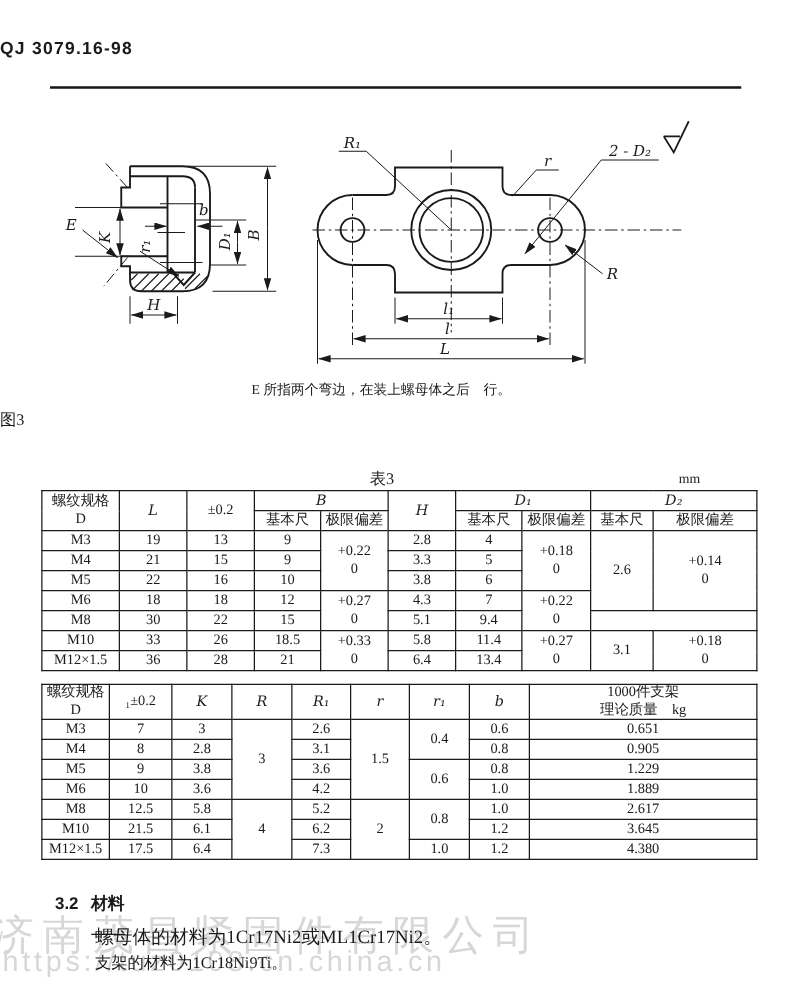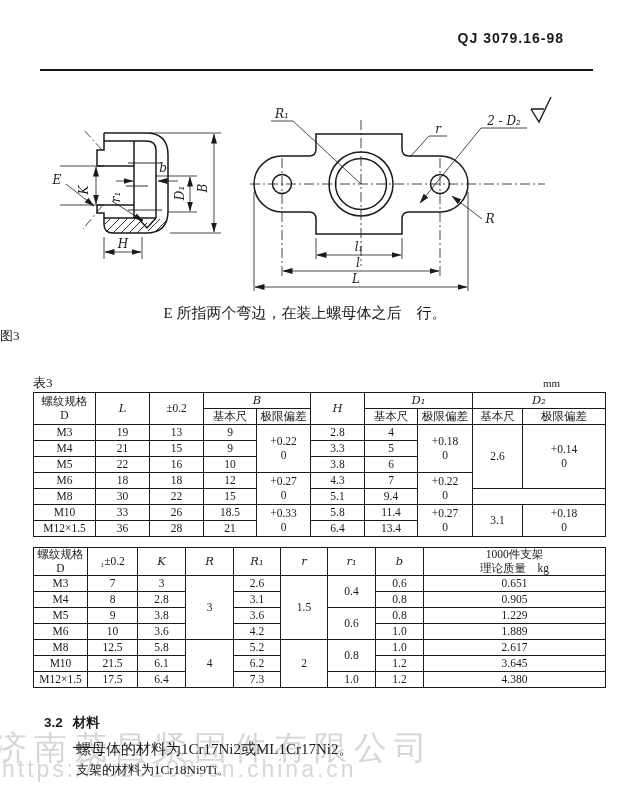--- a/index.html
+++ b/index.html
@@ -1,27 +1,27 @@
 <!DOCTYPE html>
 <html><head>
 <meta charset="utf-8">
 <style>
   html,body{margin:0;padding:0;}
   body{width:633px;height:798px;position:relative;background:#ffffff;
        font-family:"Liberation Serif","DejaVu Serif",serif;color:#1a1a1a;overflow:hidden;}
   .abs{position:absolute;}
   
-  #std-no{top:30px;left:0;width:564px;text-align:right;
+  #std-no{top:30px;left:0;width:564px;text-align:left;
           font:bold 14px "Liberation Sans","DejaVu Sans",sans-serif;letter-spacing:1px;}
   #rule{top:69px;left:40px;width:553px;height:2px;background:#161616;}
   
-  #cap-note{top:304px;left:0;width:610px;text-align:center;font-size:15px;}
+  #cap-note{top:304px;left:0;width:610px;text-align:center;font-size:11px;}
   #cap-fig{top:327px;left:0;width:610px;font-size:13px;}
   
-  #t1-title{top:374px;left:33px;width:545px;font-size:13px;}
+  #t1-title{top:374px;left:33px;width:545px;text-align:center;font-size:13px;}
   #t1-unit{top:377px;left:543px;font-size:11px;}
   table.spec{border-collapse:collapse;table-layout:fixed;border:1.8px solid #1a1a1a;
              font-family:"Liberation Serif","DejaVu Serif",serif;font-size:11.5px;color:#1a1a1a;}
   table.spec td{border:1px solid #1a1a1a;text-align:center;vertical-align:middle;
                 padding:0 1px;height:15px;line-height:1.18;white-space:pre-line;overflow:hidden;}
   table.spec td.hb{border-bottom-width:1.8px;}
   table.spec td.it{font-style:italic;font-family:"DejaVu Serif",serif;}
   table.spec td.hd{font-size:11.5px;}
   #table2-wrap table.spec td.hd{height:17px;}
   

